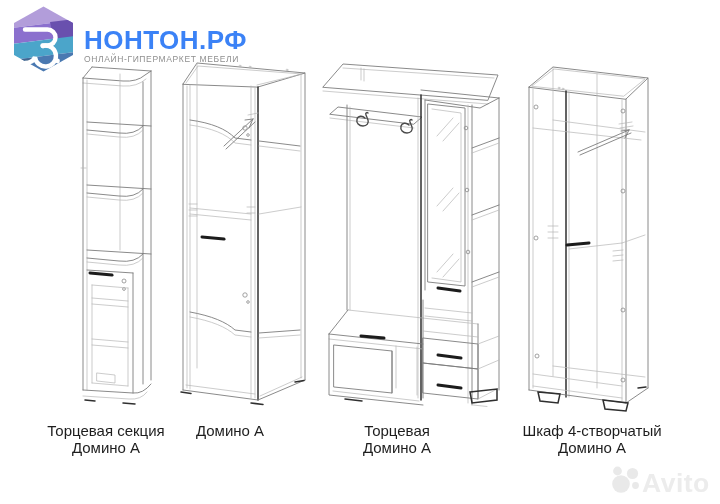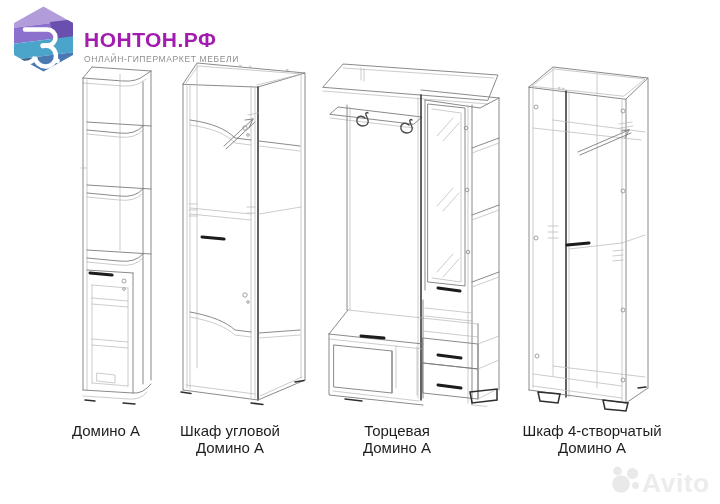--- a/index.html
+++ b/index.html
@@ -2,21 +2,21 @@
 <html><head>
 <meta charset="utf-8">
 <style>
   html,body{margin:0;padding:0;background:#fff;}
   .canvas{position:relative;width:720px;height:504px;background:#fff;overflow:hidden;
           font-family:"Liberation Sans",sans-serif;}
   
   .hdr{position:absolute;left:12px;top:6px;display:flex;align-items:center;}
   .logo{width:63px;height:66px;display:block;}
   .brand{margin-left:9px;padding-top:14px;}
-  .brand-name{font-size:21px;font-weight:700;color:#a21caf;letter-spacing:.5px;line-height:22px;}
+  .brand-name{font-size:26px;font-weight:700;color:#3b82f6;letter-spacing:.5px;line-height:22px;}
   .brand-tagline{font-size:8.5px;font-weight:400;color:#8f8f8f;letter-spacing:.62px;margin-top:3px;}
   
   .fig{position:absolute;}
   .fig svg{display:block;overflow:visible;}
   .ln{stroke:#7d7d7d;stroke-width:.9;fill:none;stroke-linecap:round;}
   .fn{stroke:#b6b6b6;stroke-width:.7;fill:none;stroke-linecap:round;}
   .dk{stroke:#2f2f2f;stroke-width:1.5;fill:none;stroke-linecap:round;}
   .hd{stroke:#1c1c1c;stroke-width:3;fill:none;stroke-linecap:round;}
   .cir{stroke:#8a8a8a;stroke-width:.8;fill:none;}
   .hk{stroke:#4a4a4a;stroke-width:1.4;fill:none;stroke-linecap:round;}
@@ -279,24 +279,24 @@
         <path class="ln" d="M3,332 L100,345 L122,330"></path>
         <path class="fn" d="M7,328 L96,340"></path>
         <path class="dk" d="M12,334 L34,336 L32,345 L14,343 Z" stroke-width="1.3"></path>
         <path class="dk" d="M77,342 L102,345 L100,353 L79,351 Z" stroke-width="1.3"></path>
         <path class="dk" d="M112,330 l8,-1" stroke-width="2"></path>
       </g>
     </svg>
   </div>
 
   <div class="cap" style="left:6px">
+    <div>Торцевая секция</div>
     <div>Домино А</div>
   </div>
   <div class="cap" style="left:130px">
-    <div>Шкаф угловой</div>
     <div>Домино А</div>
   </div>
   <div class="cap" style="left:297px">
     <div>Торцевая</div>
     <div>Домино А</div>
   </div>
   <div class="cap" style="left:492px">
     <div>Шкаф 4-створчатый</div>
     <div>Домино А</div>
   </div>

